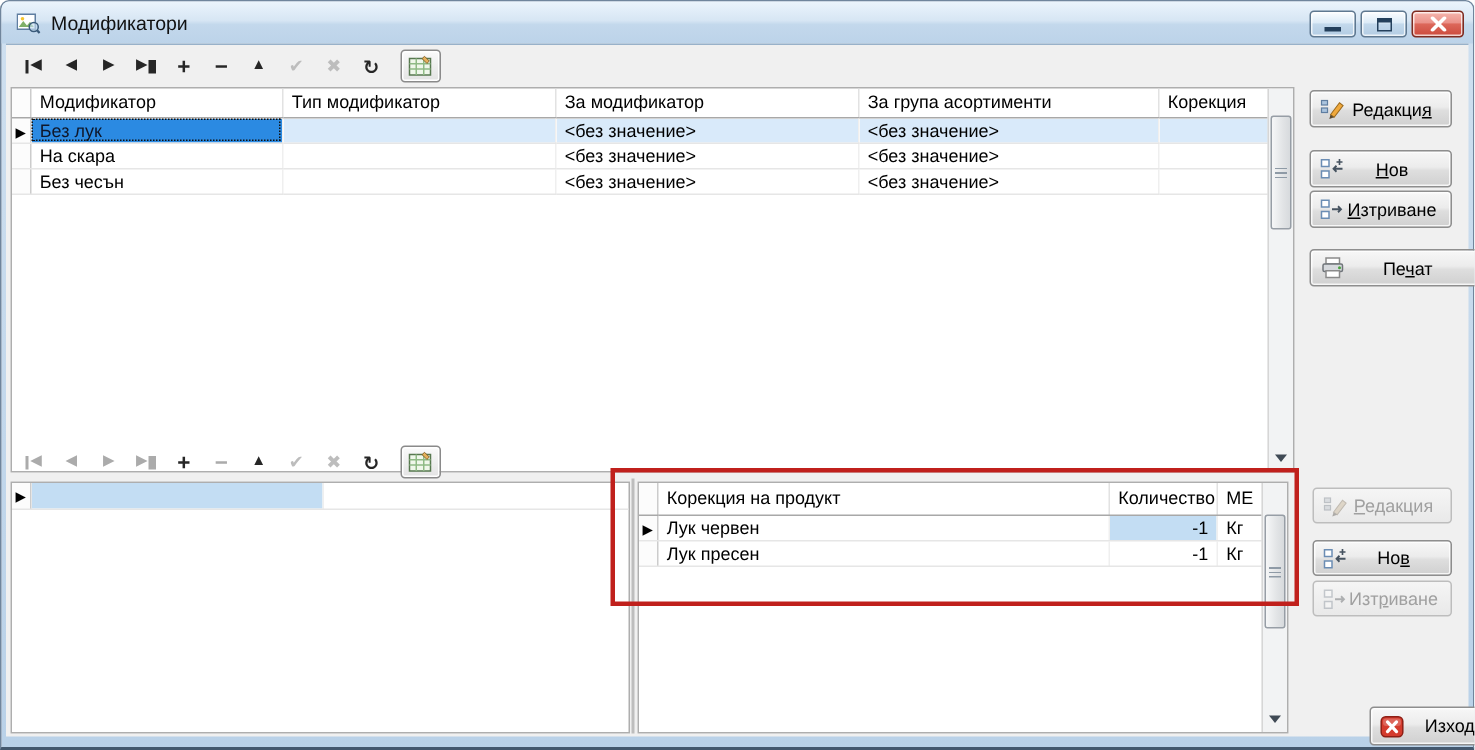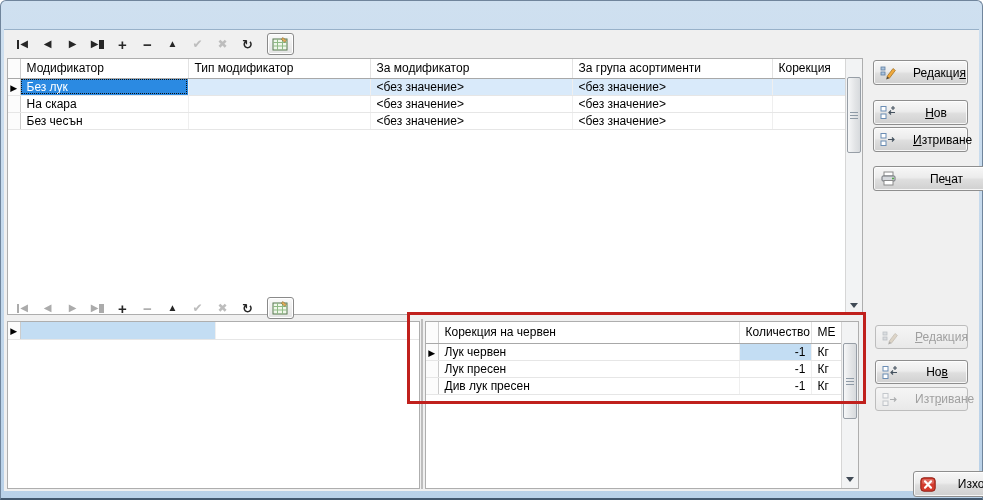--- a/index.html
+++ b/index.html
@@ -98,21 +98,21 @@
   }
   .dbgrid th.ind, .dbgrid td.ind {
     padding:0; text-align:center;
     border-right:1px solid #cccccc;
     background:#fcfcfc;
   }
   .rowmark { font-size:9px; color:#000; }
   .selrow td { background:#d9eafa; }
   .selrow td.ind { background:#fcfcfc; }
   td.selcell {
-    background:#2b8ae2 !important; color:#ffffff;
+    background:#2b8ae2 !important; color:#0f172a;
     outline:1px dotted #101010; outline-offset:-2px;
   }
   td.selinactive { background:#c3ddf3 !important; }
   .r { text-align:right; padding-right:5px !important; }
   
   .vscroll {
     position:absolute; top:0; right:0; bottom:0; width:17px;
     background:#f2f3f4; border-left:1px solid #d6d6d6;
   }
   .sbtn { position:absolute; left:0; width:16px; height:17px; display:flex; align-items:center; justify-content:center; }
@@ -130,21 +130,21 @@
     content:""; width:8px; height:7px;
     background: repeating-linear-gradient(to bottom, #8e9aa6 0 1px, transparent 1px 3px);
   }
   
   .btn {
     position:absolute; height:25px;
     border:1px solid #8e8e8e; border-radius:3px;
     background: linear-gradient(#f7f7f7, #ececec 45%, #dedede 55%, #d0d0d0);
     box-shadow: inset 0 0 0 1px rgba(255,255,255,.8);
     display:flex; align-items:center;
-    font-size:12px; cursor:default;gap:16px;
+    font-size:12px; cursor:default;
   }
   .btn .ico { margin-left:6px; flex:0 0 auto; display:flex; }
   .btn .lbl { flex:1; text-align:center; padding-right:8px; }
   .btn.disabled {
     color:#a0a0a0; border-color:#bdbdbd;
     background: linear-gradient(#f5f5f5, #e9e9e9);
     box-shadow:none;
   }
   .btn.disabled .ico { opacity:.4; filter:grayscale(.7); }
   u { text-decoration:underline; }
@@ -153,20 +153,45 @@
   .annotation {
     position:absolute; border:3px solid #c0201c;
     pointer-events:none; z-index:60;
   }
 </style>
 </head>
 <body>
 
 <div class="frame">
 
+  <div class="titlebar">
+    <span class="winicon">
+      <svg width="16" height="16" viewBox="0 0 16 16">
+        <rect x="0.5" y="2.5" width="12" height="10" fill="#fff" stroke="#5f7ea1"></rect>
+        <path d="M1.5,11 l3,-4 2.5,3 2,-2.5 2.5,3.5 z" fill="#7fb069"></path>
+        <circle cx="4" cy="5.5" r="1.2" fill="#f4c430"></circle>
+        <circle cx="11.5" cy="11" r="3" fill="rgba(200,222,243,.65)" stroke="#3a5a7a"></circle>
+        <path d="M13.7,13.2 L15.4,15" stroke="#3a5a7a" stroke-width="1.6"></path>
+      </svg>
+    </span>
+    <span class="title">Модификатори</span>
+    <div class="capbtns">
+      <div class="capbtn">
+          <i class="minbar"></i>
+        </div>
+      <div class="capbtn">
+          <i class="maxbox"></i>
+        </div>
+      <div class="capbtn close">
+        <svg width="12" height="10" viewBox="0 0 12 10">
+          <path d="M2,1 L10,9 M10,1 L2,9" stroke="#fff" stroke-width="2.4" stroke-linecap="round"></path>
+        </svg>
+      </div>
+    </div>
+  </div>
 
   <div class="client"></div>
 
   <div class="toolbar toolbar1">
     <span class="nav">
         <i class="vbar l"></i>
         <span class="g-tri">◀</span>
       </span>
     <span class="nav">
         <span class="g-tri">◀</span>
@@ -370,42 +395,36 @@
     <table style="width:417px;">
       <colgroup>
           <col style="width:12px">
           <col style="width:301px">
           <col style="width:72px">
           <col style="width:32px">
         </colgroup>
       <tbody>
           <tr>
         <th class="ind"></th>
-        <th>Корекция на червен</th>
+        <th>Корекция на продукт</th>
         <th class="r">Количество</th>
         <th>МЕ</th>
       </tr>
       <tr>
         <td class="ind"><span class="rowmark">▶</span></td>
         <td>Лук червен</td>
         <td class="r selinactive">-1</td>
         <td>Кг</td>
       </tr>
       <tr>
         <td class="ind"></td>
         <td>Лук пресен</td>
         <td class="r">-1</td>
         <td>Кг</td>
       </tr>
-      <tr>
-        <td class="ind"></td>
-        <td>Див лук пресен</td>
-        <td class="r">-1</td>
-        <td>Кг</td>
-      </tr>
     </tbody>
       </table>
     <div class="vscroll">
       <div class="sbtn sb-up">
           <i></i>
         </div>
       <div class="sthumb" style="top:21px; height:76px;"></div>
       <div class="sbtn sb-down">
           <i></i>
         </div>

